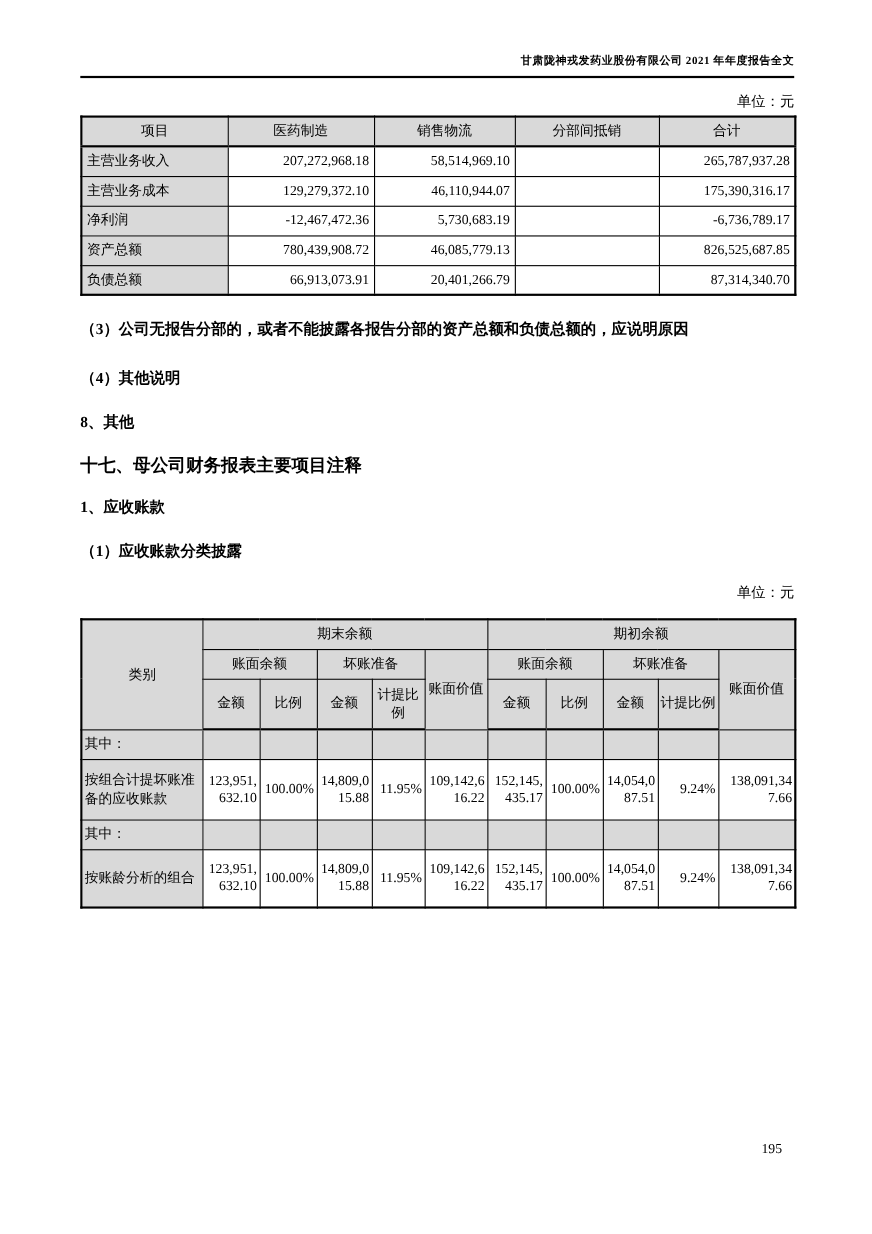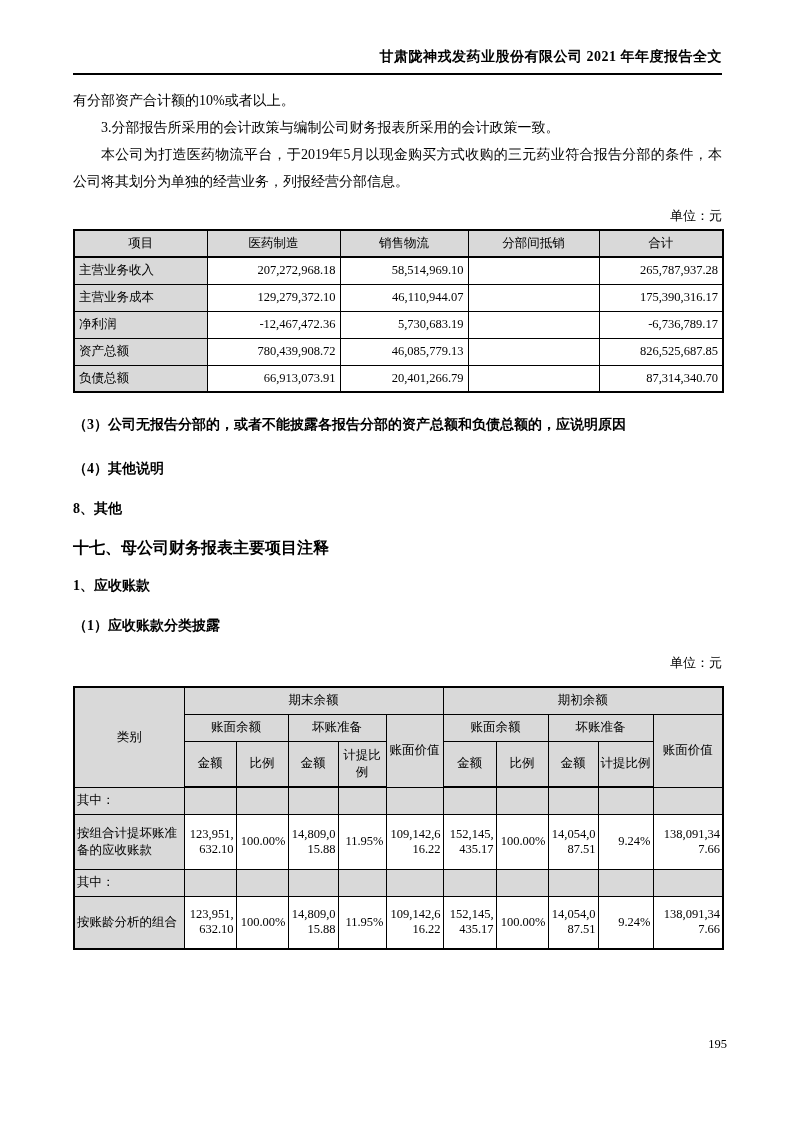--- a/index.html
+++ b/index.html
@@ -8,21 +8,21 @@
     position:relative;
     width:793px; height:1122px;
     background:#ffffff;
     color:#000000;
     font-family:"Liberation Serif","DejaVu Serif",serif;
     padding:48px 71px 0 73px;
     overflow:hidden;
   }
   .doc-header {
     text-align:right;
-    font-size:14px;
+    font-size:10px;
     font-weight:bold;
     padding-bottom:7px;
     border-bottom:2px solid #000;
     letter-spacing:0.5px;
   }
   .para-block { margin-top:12px; }
   .para { font-size:14px; line-height:27px; }
   .indent { text-indent:2em; }
   .justify { text-align:justify; }
   .hd { font-weight:bold; font-size:14px; line-height:20px; }
@@ -52,36 +52,31 @@
   .gray { background:#d9d9d9; }
   .c { text-align:center; }
   .num { text-align:right; word-break:break-all; }
   .lbl { text-align:left; }
   tr.h27 { height:27px; }
   tr.h46 { height:46px; }
   tr.h55 { height:55px; }
   tr.h53 { height:53px; }
   .pageno {
     position:absolute;
-    top:1037px; right:66px;
+    top:1037px; right:82px;
     font-size:12.5px;
   }
 </style>
 </head>
 <body>
 
 <div class="page">
 
   <div class="doc-header">甘肃陇神戎发药业股份有限公司 2021 年年度报告全文</div>
 
-  <div class="para-block">
-    <p class="para">有分部资产合计额的10%或者以上。</p>
-    <p class="para indent">3.分部报告所采用的会计政策与编制公司财务报表所采用的会计政策一致。</p>
-    <p class="para indent justify">本公司为打造医药物流平台，于2019年5月以现金购买方式收购的三元药业符合报告分部的条件，本公司将其划分为单独的经营业务，列报经营分部信息。</p>
-  </div>
 
 
   <div class="unit">单位：元</div>
 
   <table class="t1">
     <colgroup>
       <col style="width:133px">
         <col style="width:133px">
         <col style="width:128px">
         <col style="width:131px">

